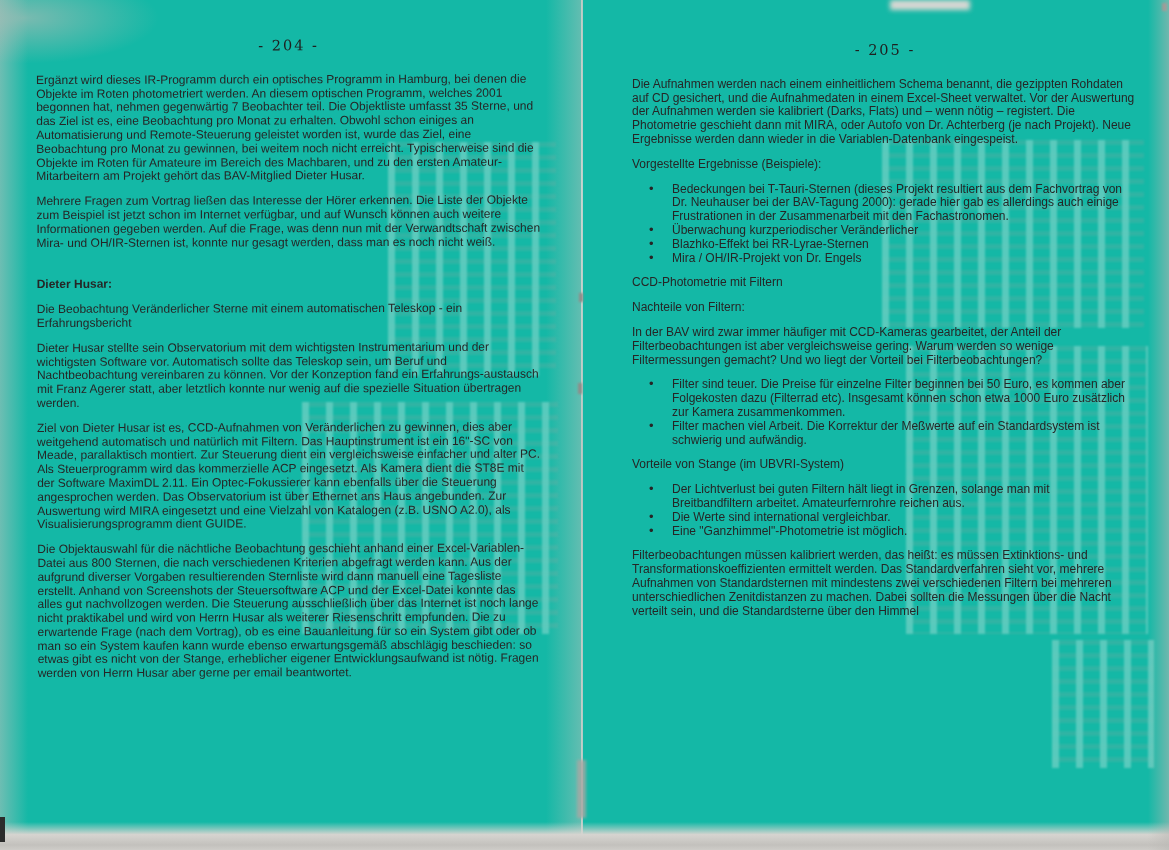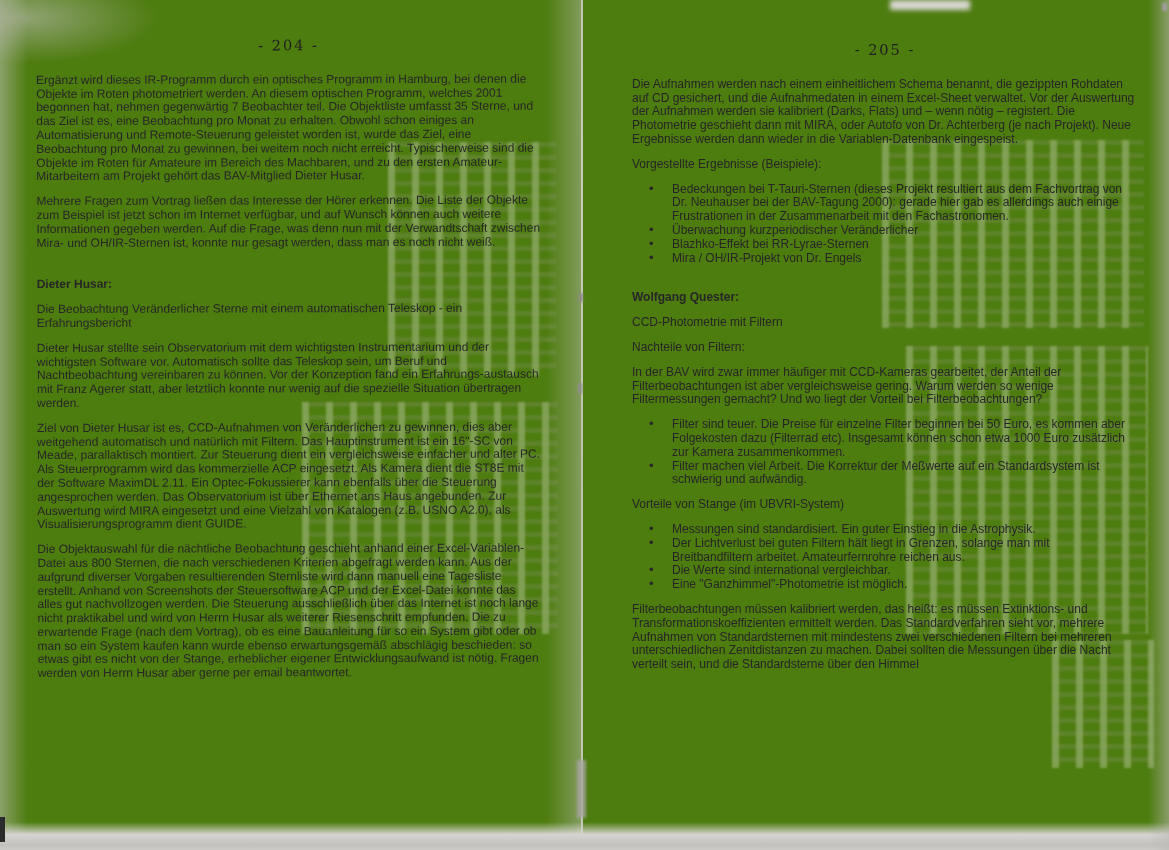--- a/index.html
+++ b/index.html
@@ -1,17 +1,17 @@
 <!DOCTYPE html>
 <html><head>
 <meta charset="utf-8">
 <style>
   html,body{margin:0;padding:0;}
   body{width:1169px;height:850px;overflow:hidden;font-family:"Liberation Sans",sans-serif;}
-  #scan{position:relative;width:1169px;height:850px;background:#4d7c0f;overflow:hidden;}
+  #scan{position:relative;width:1169px;height:850px;background:#14b8a6;overflow:hidden;}
 
   
   .artifact{position:absolute;pointer-events:none;}
   .edge-left{left:0;top:0;width:28px;height:850px;
     background:linear-gradient(90deg,rgba(198,196,192,.5),rgba(198,196,192,0));}
   .edge-right{left:1148px;top:0;width:21px;height:850px;
     background:linear-gradient(90deg,rgba(203,201,197,0),rgba(186,184,180,.55));}
   .gutter-shade{left:546px;top:0;width:36px;height:850px;
     background:linear-gradient(90deg,rgba(213,211,207,0),rgba(198,196,191,.45));}
   .smudge-tl{left:0;top:0;width:160px;height:64px;
@@ -83,31 +83,29 @@
   <div class="page page-right">
     <div class="pagenum">- 205 -</div>
     <p>Die Aufnahmen werden nach einem einheitlichem Schema benannt, die gezippten Rohdaten auf CD gesichert, und die Aufnahmedaten in einem Excel-Sheet verwaltet. Vor der Auswertung der Aufnahmen werden sie kalibriert (Darks, Flats) und – wenn nötig – registert. Die Photometrie geschieht dann mit MIRA, oder Autofo von Dr. Achterberg (je nach Projekt). Neue Ergebnisse werden dann wieder in die Variablen-Datenbank eingespeist.</p>
     <p>Vorgestellte Ergebnisse (Beispiele):</p>
     <ul>
       <li>Bedeckungen bei T-Tauri-Sternen (dieses Projekt resultiert aus dem Fachvortrag von Dr. Neuhauser bei der BAV-Tagung 2000): gerade hier gab es allerdings auch einige Frustrationen in der Zusammenarbeit mit den Fachastronomen.</li>
       <li>Überwachung kurzperiodischer Veränderlicher</li>
       <li>Blazhko-Effekt bei RR-Lyrae-Sternen</li>
       <li>Mira / OH/IR-Projekt von Dr. Engels</li>
     </ul>
-    <p class="author">Wolfgang Quester:</p>
     <p class="talk-title">CCD-Photometrie mit Filtern</p>
     <p>Nachteile von Filtern:</p>
     <p>In der BAV wird zwar immer häufiger mit CCD-Kameras gearbeitet, der Anteil der Filterbeobachtungen ist aber vergleichsweise gering. Warum werden so wenige Filtermessungen gemacht? Und wo liegt der Vorteil bei Filterbeobachtungen?</p>
     <ul>
       <li>Filter sind teuer. Die Preise für einzelne Filter beginnen bei 50 Euro, es kommen aber Folgekosten dazu (Filterrad etc). Insgesamt können schon etwa 1000 Euro zusätzlich zur Kamera zusammenkommen.</li>
       <li>Filter machen viel Arbeit. Die Korrektur der Meßwerte auf ein Standardsystem ist schwierig und aufwändig.</li>
     </ul>
     <p>Vorteile von Stange (im UBVRI-System)</p>
     <ul>
-      <li>Messungen sind standardisiert. Ein guter Einstieg in die Astrophysik.</li>
       <li>Der Lichtverlust bei guten Filtern hält liegt in Grenzen, solange man mit Breitbandfiltern arbeitet. Amateurfernrohre reichen aus.</li>
       <li>Die Werte sind international vergleichbar.</li>
       <li>Eine "Ganzhimmel"-Photometrie ist möglich.</li>
     </ul>
     <p>Filterbeobachtungen müssen kalibriert werden, das heißt: es müssen Extinktions- und Transformationskoeffizienten ermittelt werden. Das Standardverfahren sieht vor, mehrere Aufnahmen von Standardsternen mit mindestens zwei verschiedenen Filtern bei mehreren unterschiedlichen Zenitdistanzen zu machen. Dabei sollten die Messungen über die Nacht verteilt sein, und die Standardsterne über den Himmel</p>
   </div>
 
   <div class="artifact seam"></div>
   <div class="artifact seam-dot1"></div>
   <div class="artifact seam-dot2"></div>

